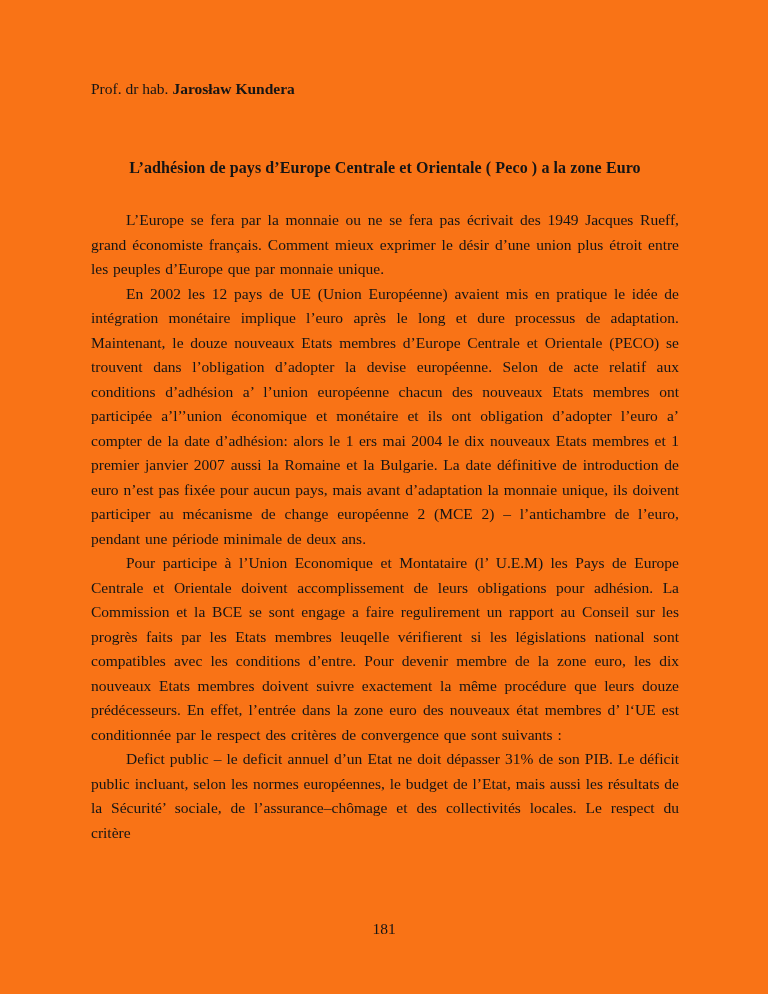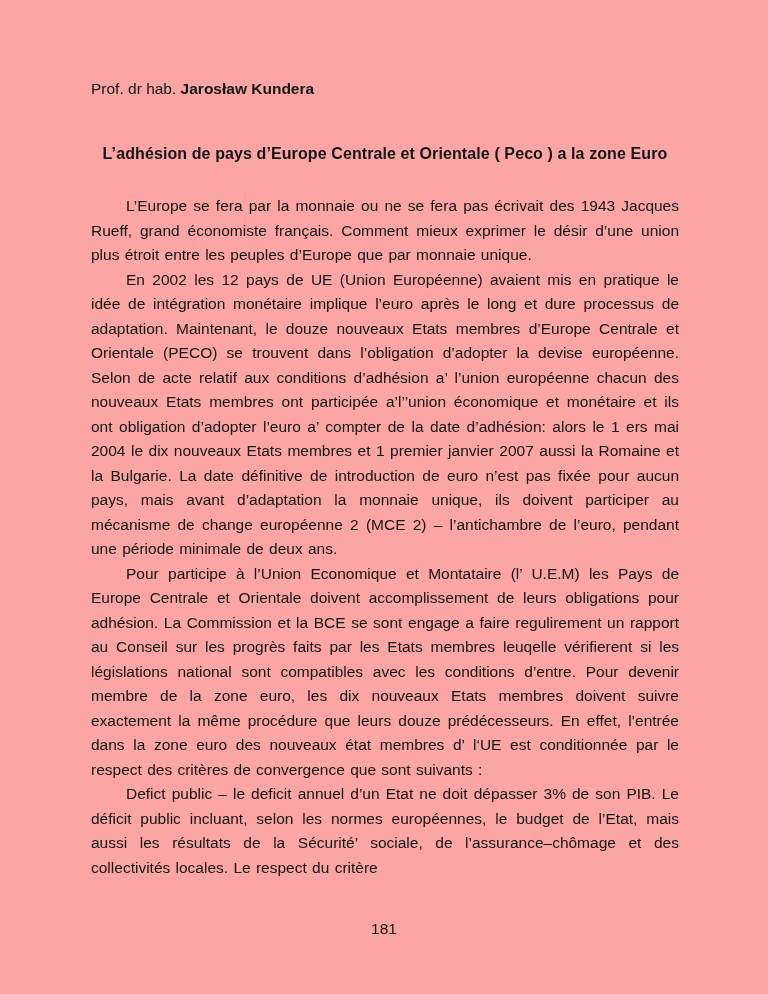--- a/index.html
+++ b/index.html
@@ -2,38 +2,38 @@
 <html><head>
 <meta charset="utf-8">
 <style>
   * { margin: 0; padding: 0; box-sizing: border-box; }
   html, body { background: #ffffff; }
   .page {
     position: relative;
     width: 768px;
     height: 994px;
     margin: 0 auto;
-    background: #fca5a5;
-    font-family: Liberation Sans, sans-serif;
+    background: #f97316;
+    font-family: Liberation Serif, serif;
     color: #151515;
     overflow: hidden;
   }
   .content {
     padding: 78px 89px 0 91px;
   }
   .author-block {
     font-size: 15.5px;
     line-height: 21px;
   }
   .bold { font-weight: bold; }
   .title {
     font-size: 16px;
     font-weight: bold;
     text-align: center;
-    margin-top: 46px;
+    margin-top: 60px;
     margin-bottom: 31px;
     letter-spacing: 0.1px;
   }
   .body p {
     font-size: 15.5px;
     line-height: 24.5px;
     text-align: justify;
     text-indent: 35px;
     word-spacing: 1px;
   }
@@ -56,22 +56,22 @@
     <div class="author-block">
       <div class="author-line">
         <span>Prof. dr hab.</span>
         <span class="bold">Jarosław Kundera</span>
       </div>
     </div>
 
     <h1 class="title">L’adhésion de pays d’Europe Centrale et Orientale ( Peco ) a la zone Euro</h1>
 
     <div class="body">
-      <p>L’Europe se fera par la monnaie ou ne se fera pas écrivait des 1943 Jacques Rueff, grand économiste français. Comment mieux exprimer le désir d’une union plus étroit entre les peuples d’Europe que par monnaie unique.</p>
+      <p>L’Europe se fera par la monnaie ou ne se fera pas écrivait des 1949 Jacques Rueff, grand économiste français. Comment mieux exprimer le désir d’une union plus étroit entre les peuples d’Europe que par monnaie unique.</p>
       <p>En 2002 les 12 pays de UE (Union Européenne) avaient mis en pratique le idée de intégration monétaire implique l’euro après le long et dure processus de adaptation. Maintenant, le douze nouveaux Etats membres d’Europe Centrale et Orientale (PECO) se trouvent dans l’obligation d’adopter la devise européenne. Selon de acte relatif aux conditions d’adhésion a’ l’union européenne chacun des nouveaux Etats membres ont participée a’l’’union économique et monétaire et ils ont obligation d’adopter l’euro a’ compter de la date d’adhésion: alors le 1 ers mai 2004 le dix nouveaux Etats membres et 1 premier janvier 2007 aussi la Romaine et la Bulgarie. La date définitive de introduction de euro n’est pas fixée pour aucun pays, mais avant d’adaptation la monnaie unique, ils doivent participer au mécanisme de change européenne 2 (MCE 2) – l’antichambre de l’euro, pendant une période minimale de deux ans.</p>
       <p>Pour participe à l’Union Economique et Montataire (l’ U.E.M) les Pays de Europe Centrale et Orientale doivent accomplissement de leurs obligations pour adhésion. La Commission et la BCE se sont engage a faire regulirement un rapport au Conseil sur les progrès faits par les Etats membres leuqelle vérifierent si les législations national sont compatibles avec les conditions d’entre. Pour devenir membre de la zone euro, les dix nouveaux Etats membres doivent suivre exactement la même procédure que leurs douze prédécesseurs. En effet, l’entrée dans la zone euro des nouveaux état membres d’ l‘UE est conditionnée par le respect des critères de convergence que sont suivants :</p>
-      <p>Defict public – le deficit annuel d’un Etat ne doit dépasser 3% de son PIB. Le déficit public incluant, selon les normes européennes, le budget de l’Etat, mais aussi les résultats de la Sécurité’ sociale, de l’assurance–chômage et des collectivités locales. Le respect du critère</p>
+      <p>Defict public – le deficit annuel d’un Etat ne doit dépasser 31% de son PIB. Le déficit public incluant, selon les normes européennes, le budget de l’Etat, mais aussi les résultats de la Sécurité’ sociale, de l’assurance–chômage et des collectivités locales. Le respect du critère</p>
     </div>
 
   </div>
 
   <div class="page-number">181</div>
 </div>
 
 </body></html>

